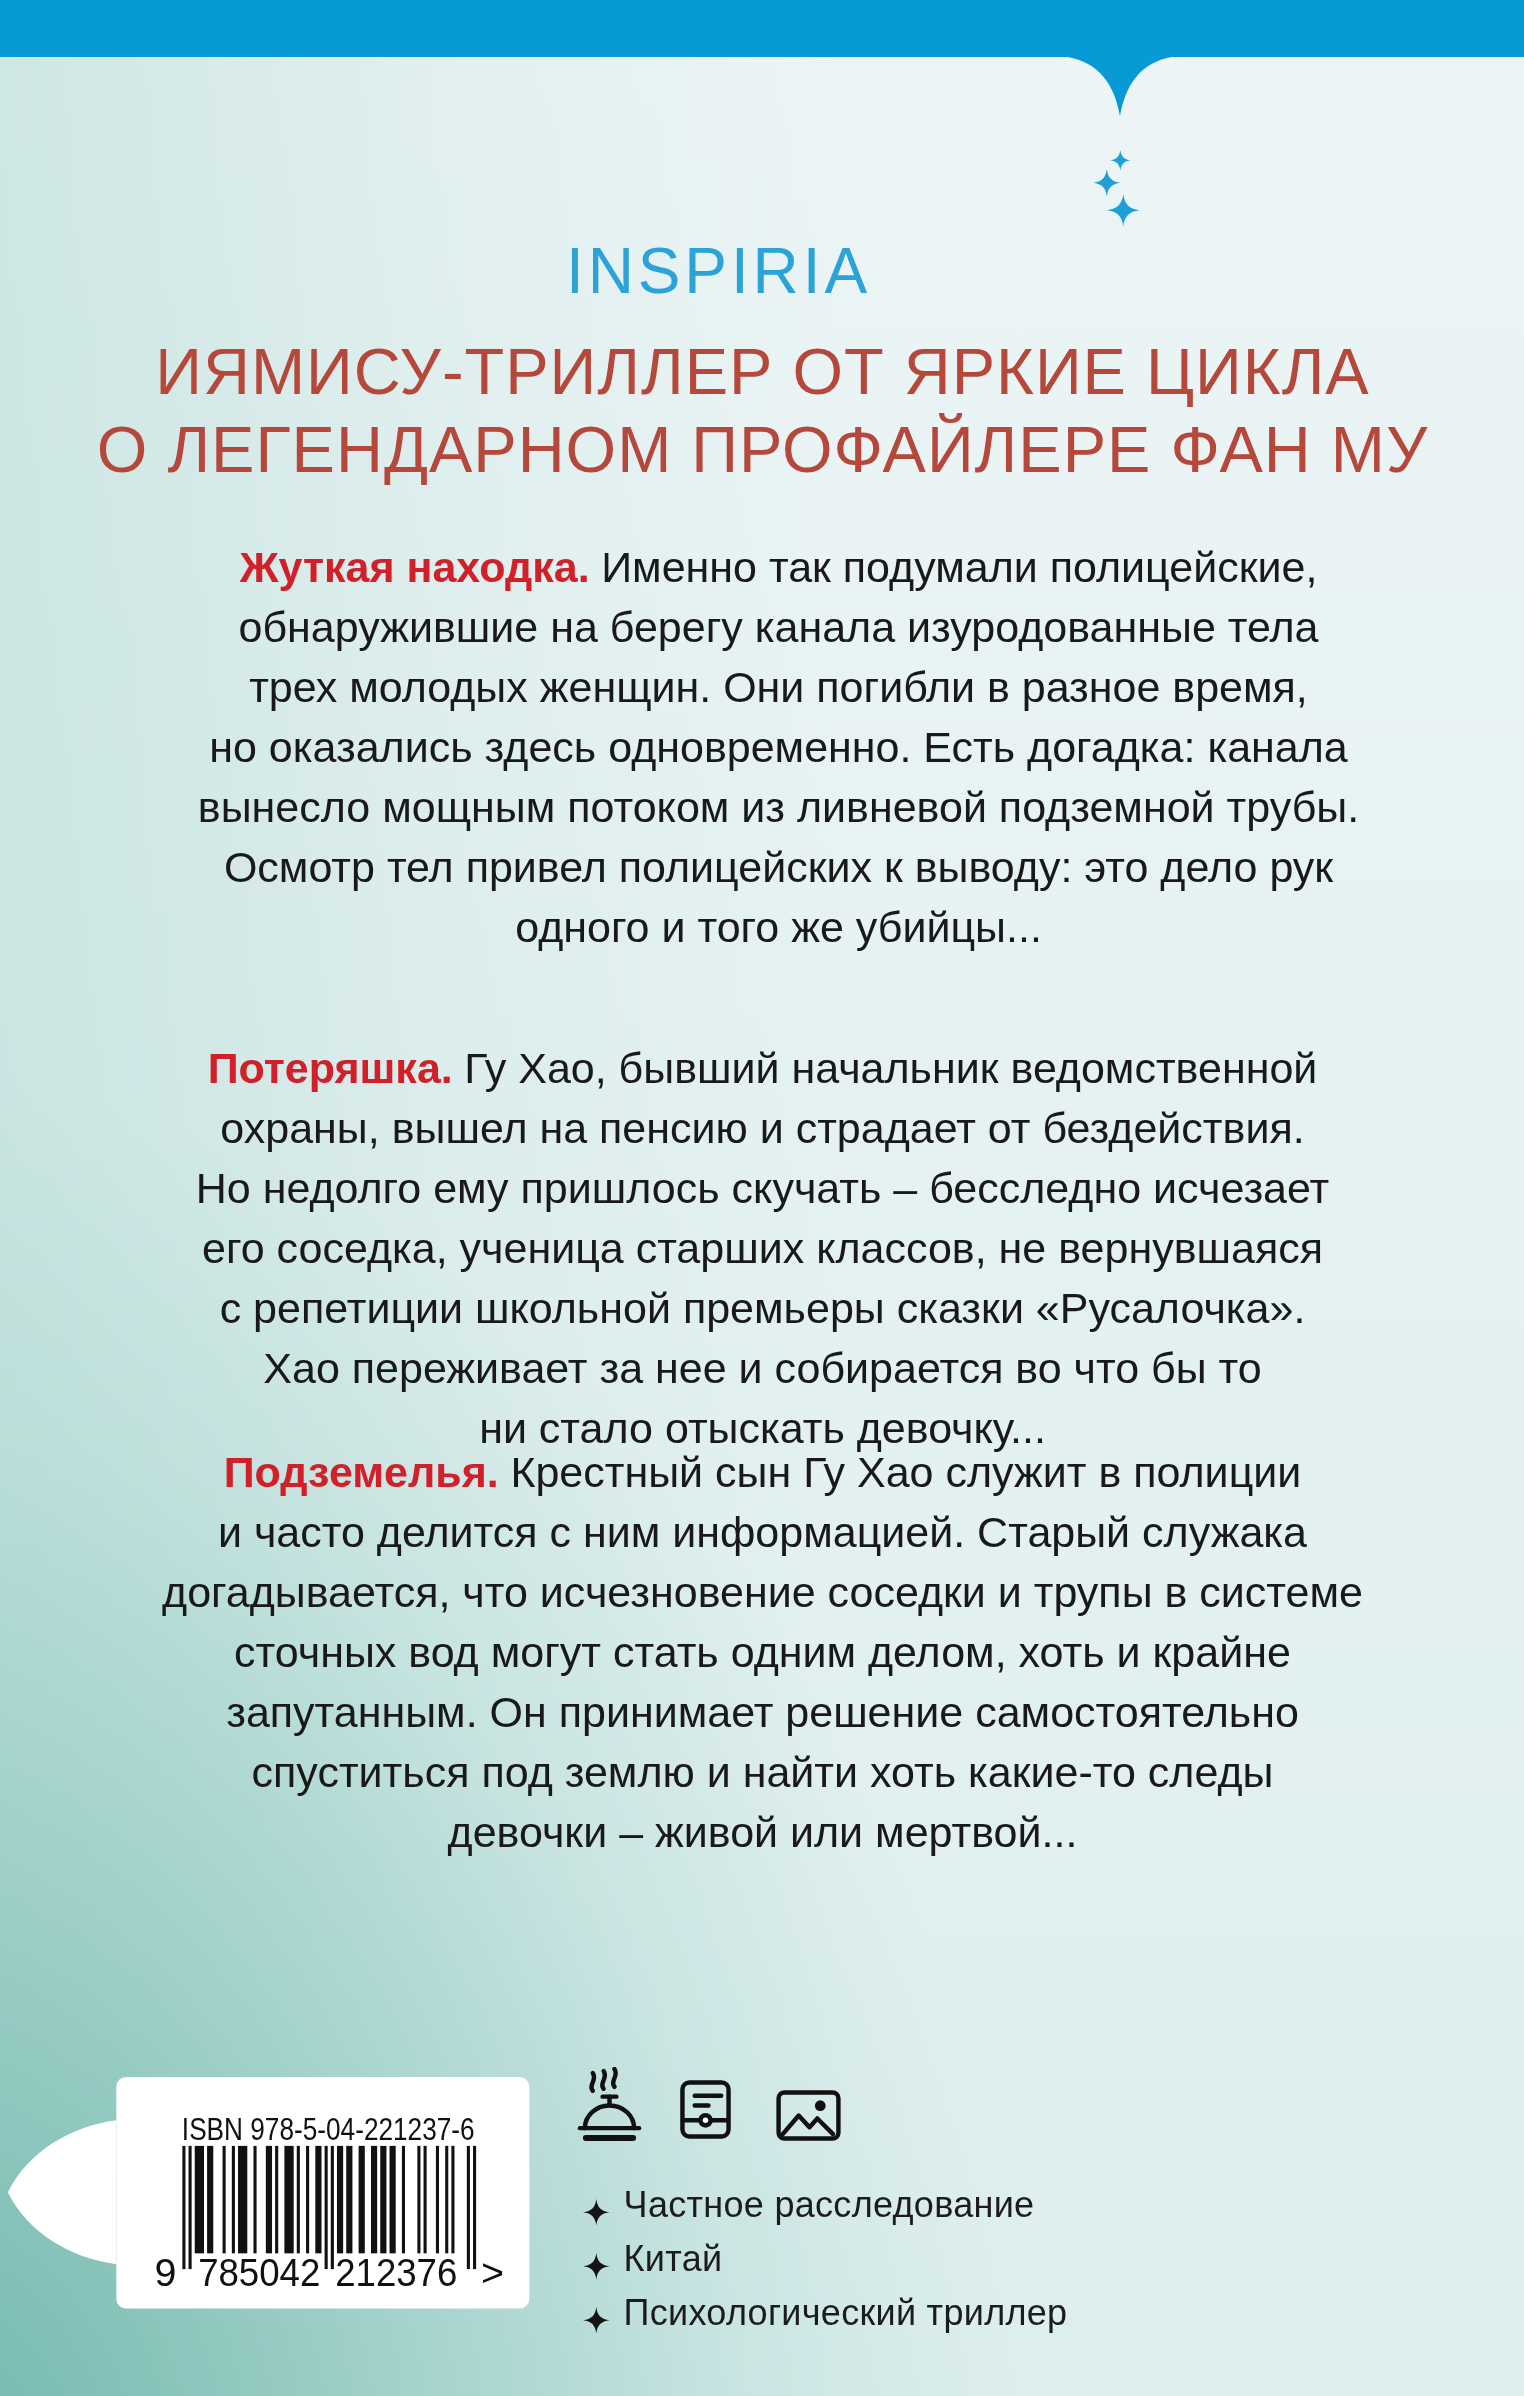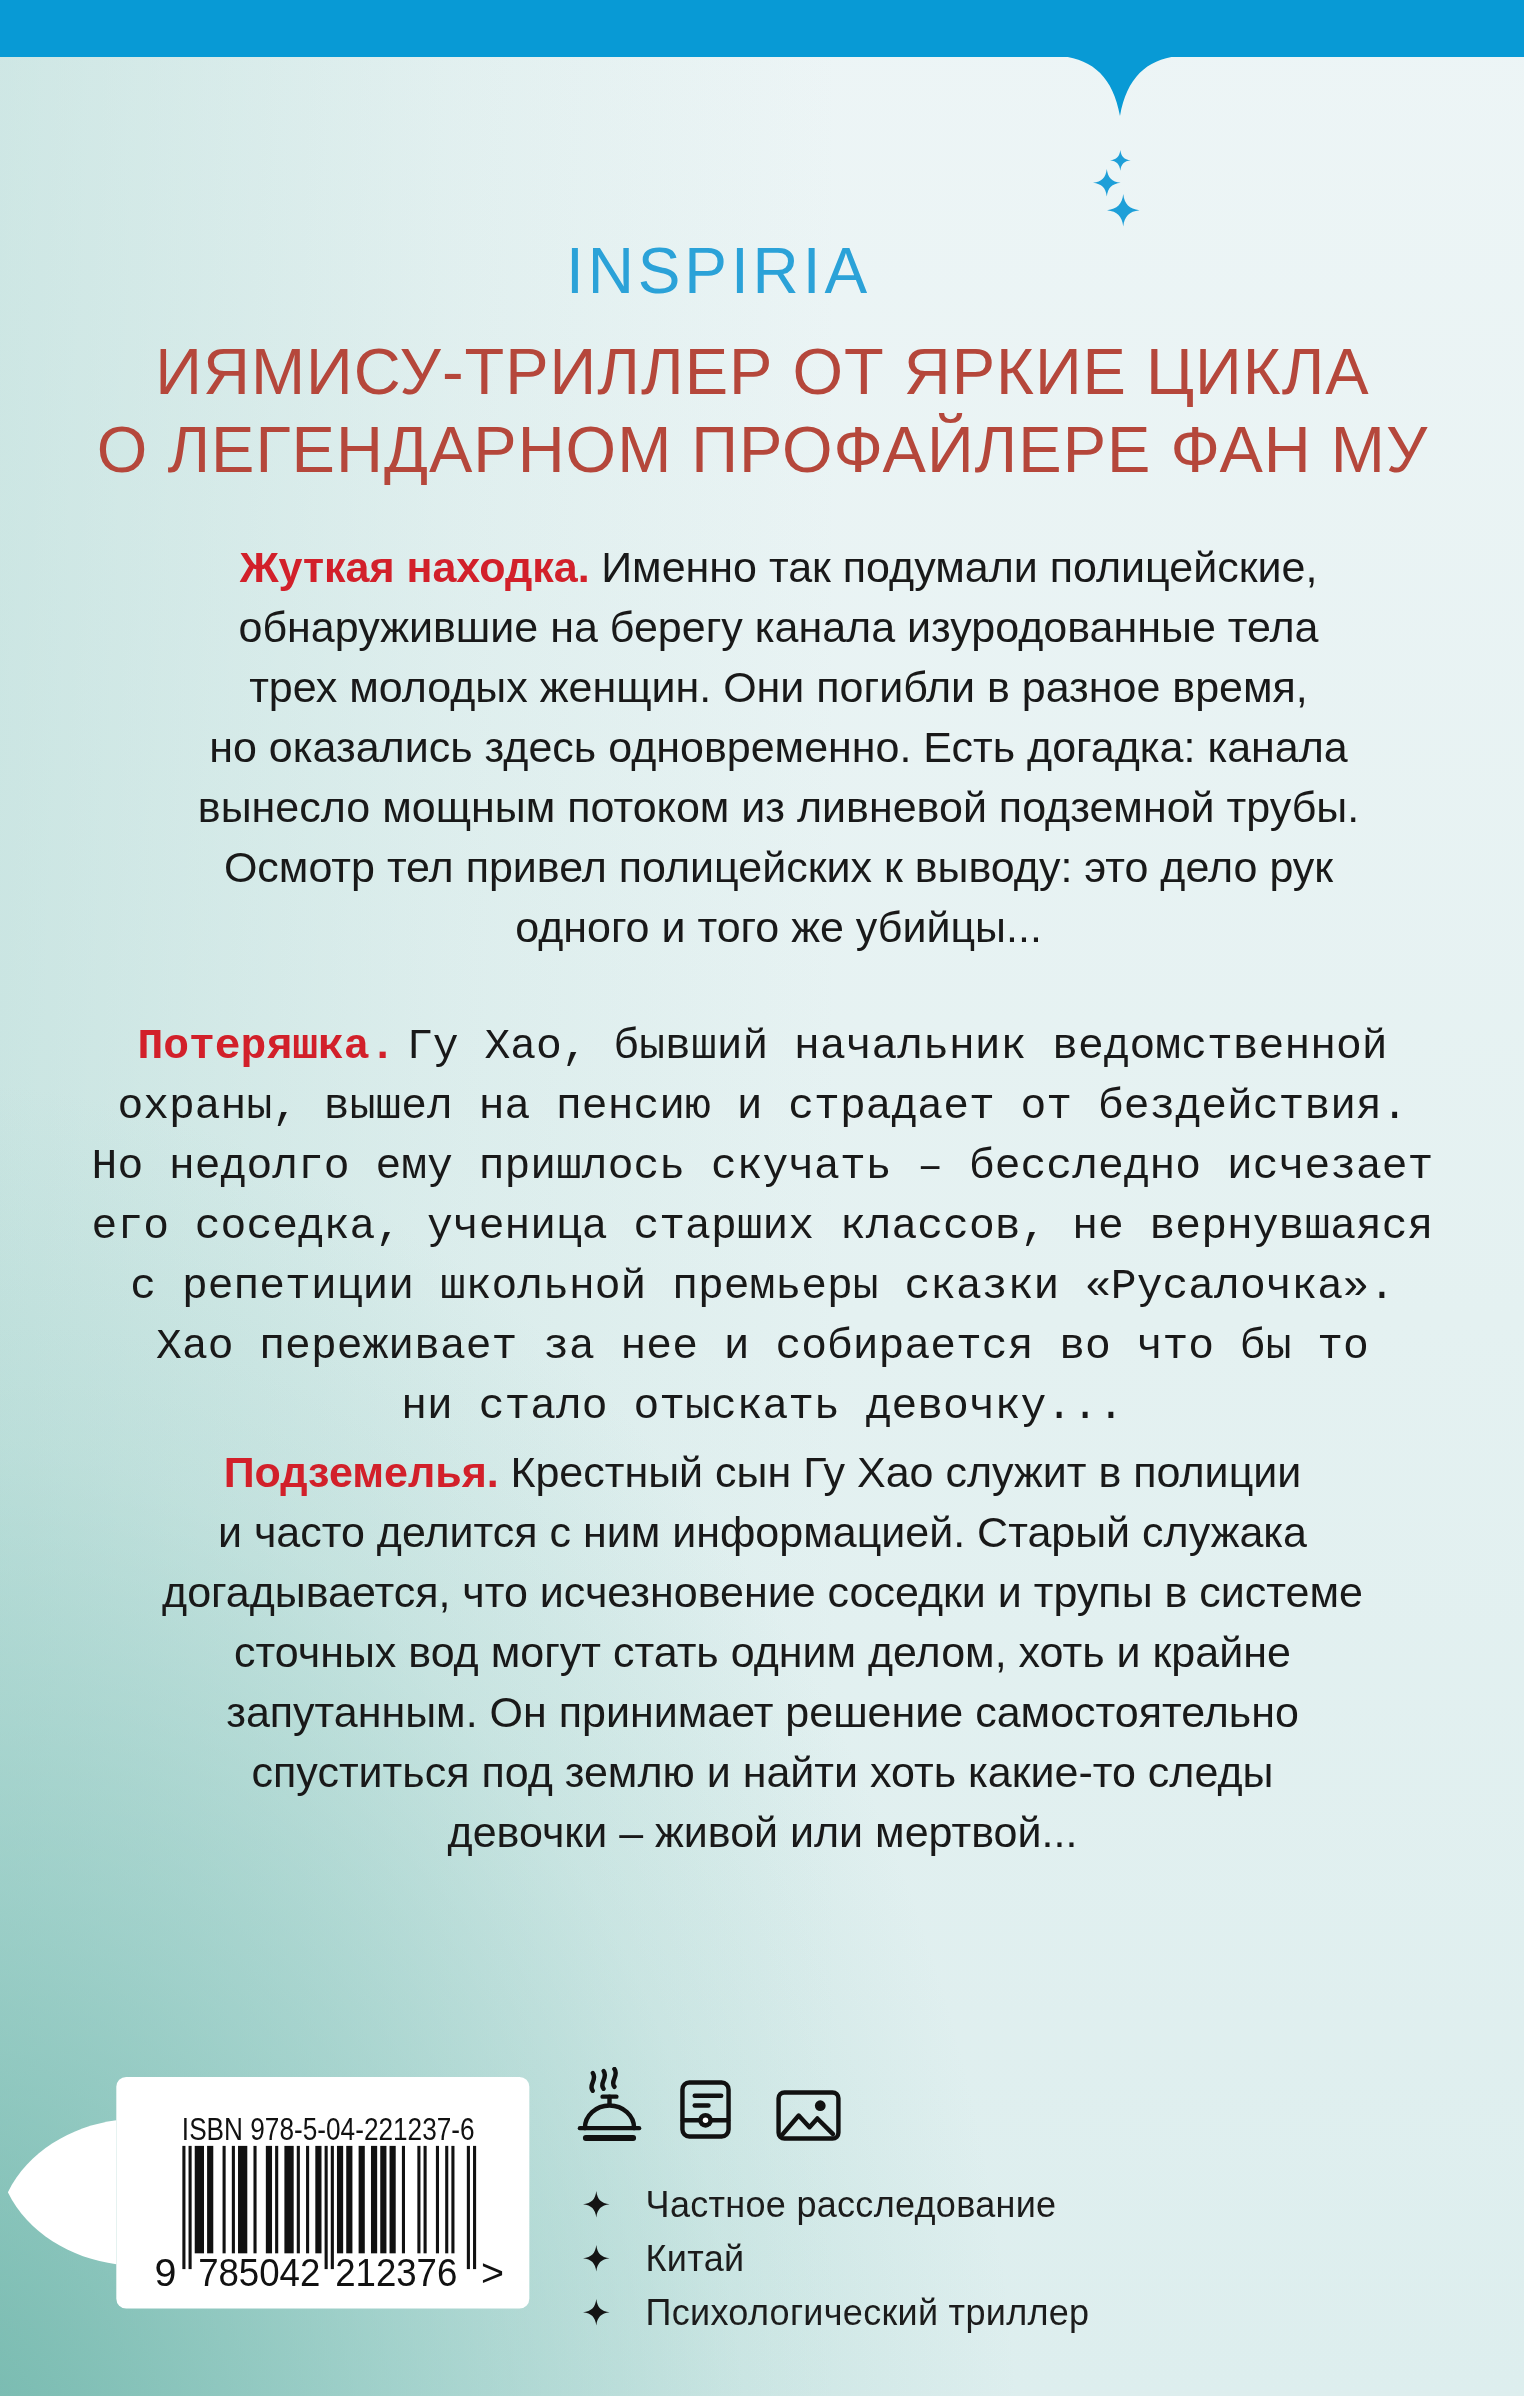--- a/index.html
+++ b/index.html
@@ -38,28 +38,28 @@
     white-space:nowrap;
   }
   .para{
     position:absolute;left:0;width:1525px;
     text-align:center;color:#191919;
     font-size:43px;line-height:60px;font-weight:400;
   }
   .pline{white-space:nowrap;}
   .lead{color:#d2202a;font-weight:700;margin-right:0.27em;}
   .p1{top:537px;margin-left:16px;}
-  .p2{top:1017px;font-family:Liberation Mono, monospace;}
+  .p2{top:1038px;}
   .p3{top:1442px;}
   .footer-svg{position:absolute;left:0;top:2069px;}
   .icon{position:absolute;}
   .icon svg{display:block;}
   .tag-row{
     position:absolute;left:583px;height:43px;
-    display:flex;align-items:center;gap:36px;
+    display:flex;align-items:flex-end;gap:14px;
   }
   .tag-row .tag-label{
     font-size:36px;color:#1c1c1c;white-space:nowrap;letter-spacing:0.3px;
   }
   .bar-ink{fill:#111;}
   .svg-text{font-family:"Liberation Sans", sans-serif;fill:#111;}
 </style>
 </head>
 <body>
 

